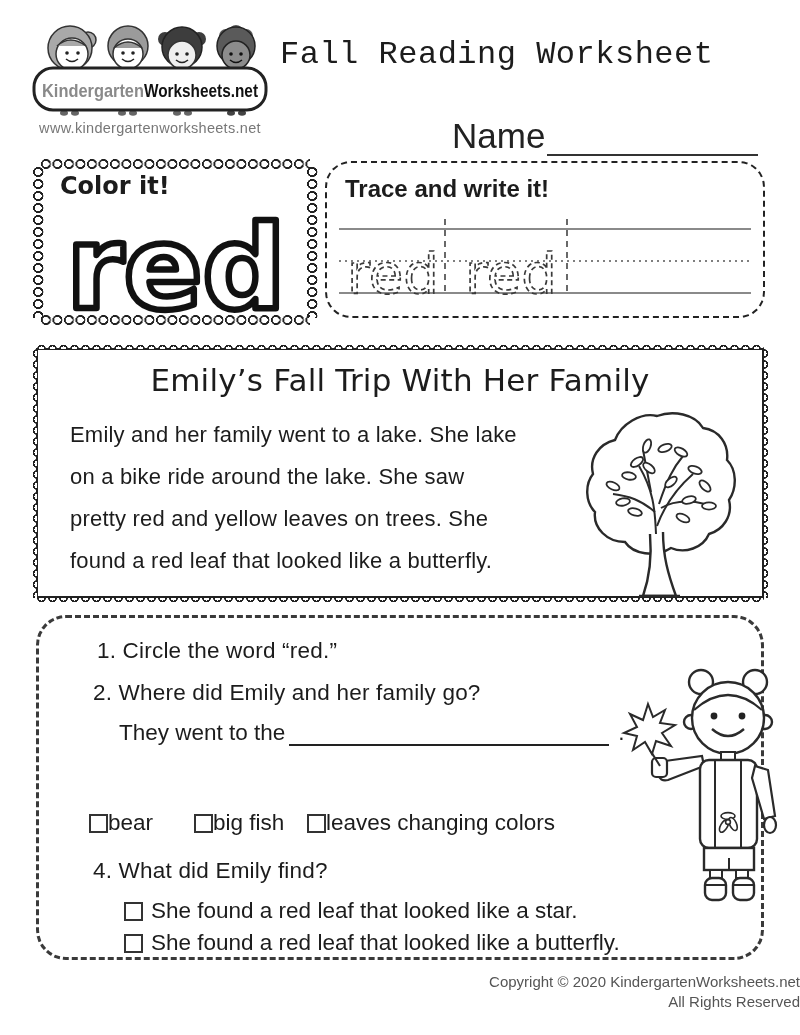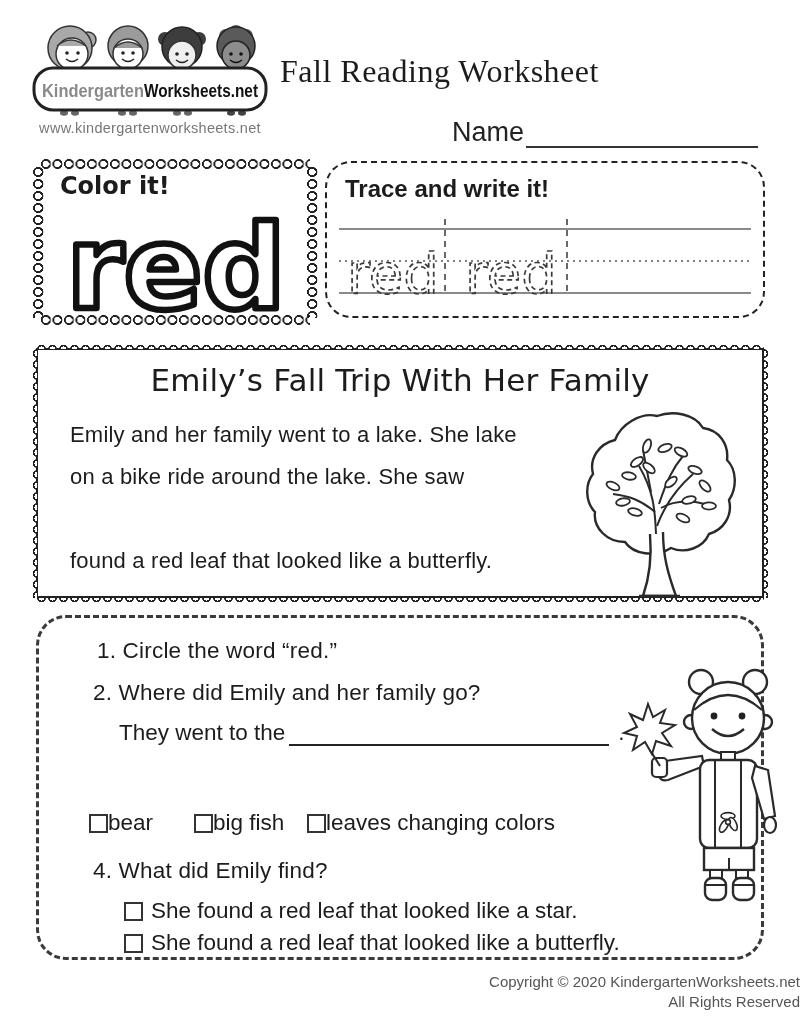--- a/index.html
+++ b/index.html
@@ -5,24 +5,24 @@
   html,body { margin:0; padding:0; background:#fff; }
   .page {
     position:relative; width:800px; height:1035px; background:#fff;
     font-family:"Liberation Sans", sans-serif; color:#1c1c1c; overflow:hidden;
   }
 
   
   .logo-svg { position:absolute; left:30px; top:12px; width:240px; height:106px; }
   .site-url { position:absolute; left:22px; top:120px; width:256px; text-align:center;
               font-size:14.5px; color:#777; letter-spacing:.3px; }
-  .page-title { position:absolute; left:280px; top:53px; font-size:32px; font-weight:500;
-                font-family:Liberation Serif, serif; letter-spacing:.5px; }
+  .page-title { position:absolute; left:280px; top:36px; font-size:32px; font-weight:500;
+                font-family:Liberation Mono, monospace; letter-spacing:.5px; }
   .name-row { position:absolute; left:452px; top:116px; width:306px; display:flex; align-items:flex-end; }
-  .name-label { font-size:27px; color:#222; }
+  .name-label { font-size:35px; color:#222; }
   .name-blank { flex:1; border-bottom:2.5px solid #333; height:30px; margin-left:2px; }
 
   
   .color-box { position:absolute; left:30px; top:156px; width:290px; height:172px; }
   .ring { position:absolute; background-repeat:repeat-x;
           background-image:radial-gradient(circle at 6px 6px, rgba(0,0,0,0) 3.2px, #222 3.2px, #222 4.9px, rgba(0,0,0,0) 5.1px);
           background-size:11.5px 12px; height:12px; }
   .ring.top { left:10px; right:10px; top:2px; }
   .ring.bottom { left:10px; right:10px; bottom:2px; }
   .ring.v { width:12px; background-repeat:repeat-y; top:10px; bottom:10px; height:auto; }
@@ -163,20 +163,21 @@
   </div>
 
   <div class="story-box">
     <div class="sc top"></div>
     <div class="sc bottom"></div>
     <div class="sc v left"></div>
     <div class="sc v right"></div>
     <div class="story-title">Emily’s Fall Trip With Her Family</div>
     <div class="story-line" style="top:72px">Emily and her family went to a lake. She lake</div>
     <div class="story-line" style="top:114px">on a bike ride around the lake. She saw</div>
+    <div class="story-line" style="top:156px">pretty red and yellow leaves on trees. She</div>
     <div class="story-line" style="top:198px">found a red leaf that looked like a butterfly.</div>
     <svg class="tree-svg" viewBox="0 0 160 192">
       <path d="M80 8 C 96 2 118 6 126 20 C 142 22 152 36 150 52 C 160 62 160 80 152 92 C 156 108 146 122 132 126 C 126 140 108 146 94 140 C 78 150 56 146 48 134 C 30 134 16 120 18 104 C 8 94 8 76 16 66 C 12 50 22 36 38 32 C 44 16 64 4 80 8 Z" fill="#fff" stroke="#2a2a2a" stroke-width="2.4"></path>
       <path d="M73 126 C 75 150 73 168 66 188 L 99 188 C 91 166 86 148 86 124" fill="#fff" stroke="#2a2a2a" stroke-width="2.4"></path>
       <line x1="62" y1="188" x2="103" y2="188" stroke="#2a2a2a" stroke-width="2.4"></line>
       <g fill="none" stroke="#2a2a2a" stroke-width="2">
         <path d="M79 126 C 78 100 76 82 62 58"></path>
         <path d="M80 118 C 88 96 100 80 116 66"></path>
         <path d="M78 104 C 64 92 52 88 36 86"></path>
         <path d="M84 100 C 98 92 112 92 128 96"></path>

